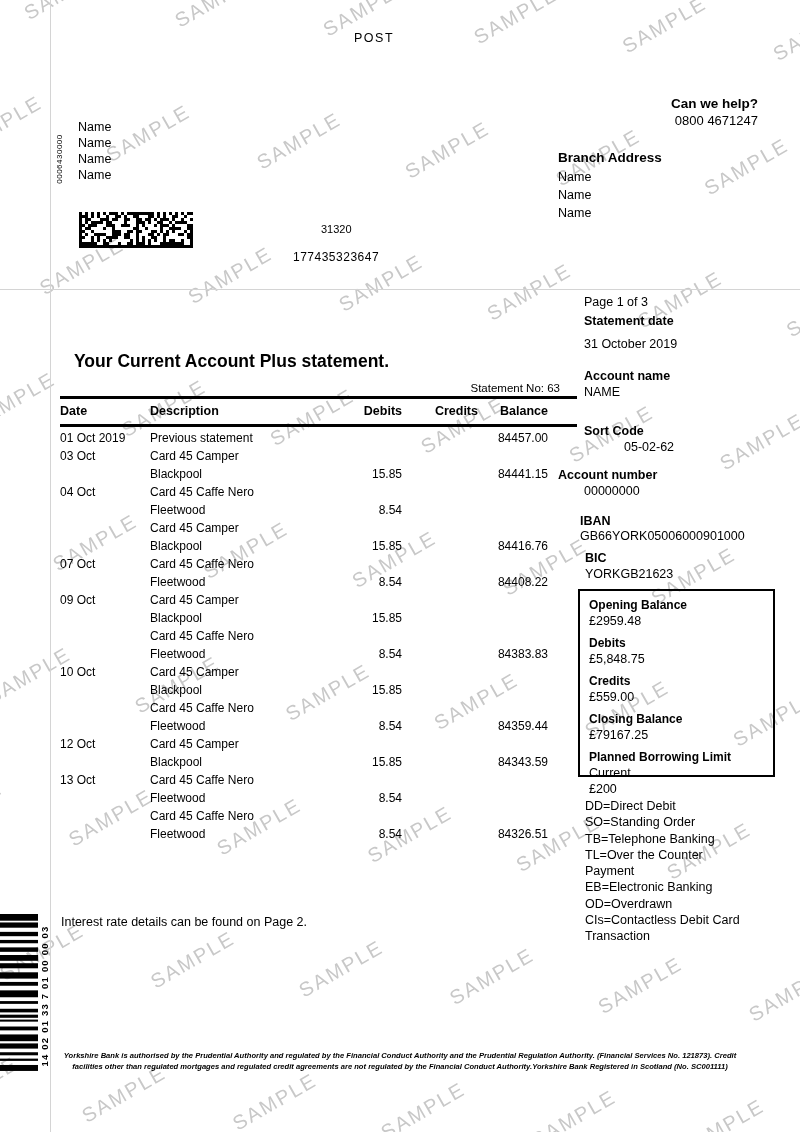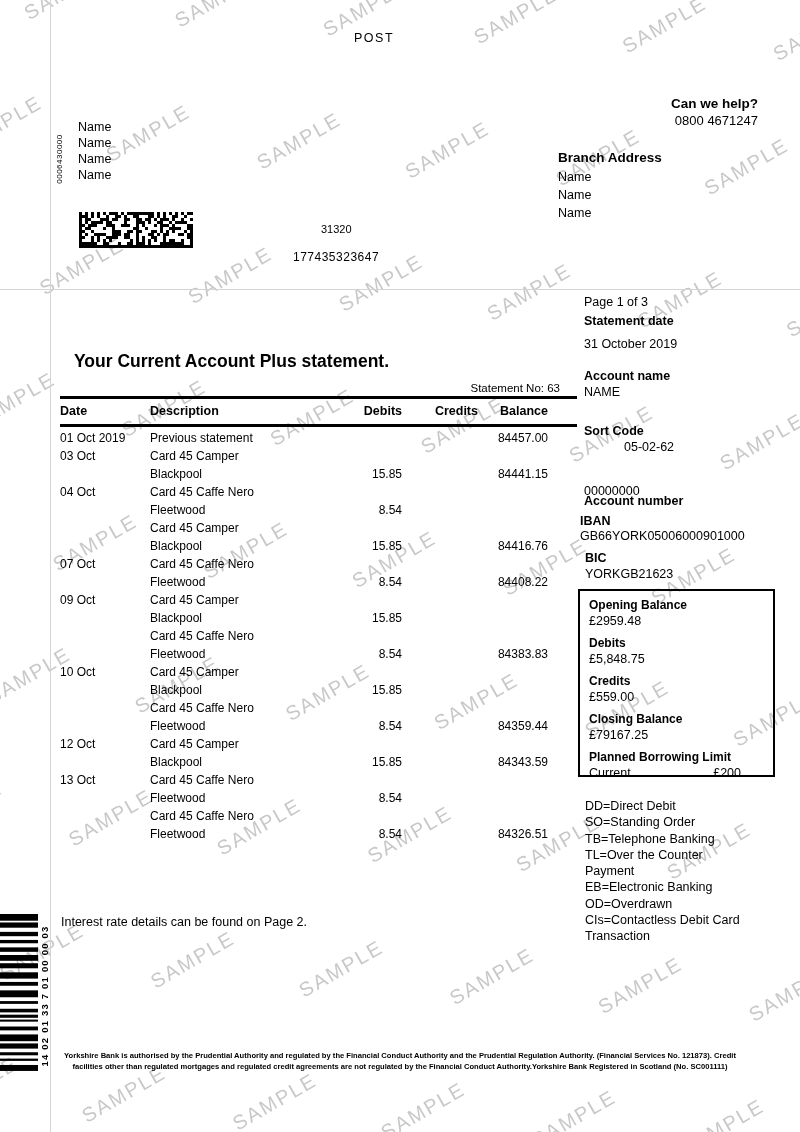--- a/index.html
+++ b/index.html
@@ -39,28 +39,28 @@
   .thead{position:absolute;left:60px;top:404px;width:498px;font-weight:bold;font-size:12.5px;}
   #tbody{position:absolute;left:60px;top:429px;width:498px;}
   .trow{line-height:18px;font-size:12px;}
   .c-debit,.c-credit,.c-balance{text-align:right;}
   .footnote{left:61px;top:915px;font-size:12.5px;}
   
   .sumbox{left:578px;top:589px;width:197px;height:188px;border:2px solid #000;
           box-sizing:border-box;padding:6px 0 0 9px;}
   .sum-label{font-weight:bold;font-size:12px;line-height:16px;}
   .sum-value{font-size:12.5px;line-height:16px;margin-bottom:6px;}
-  .pbl-row{display:flex;justify-content:space-between;padding-right:32px;font-size:12.5px;line-height:16px;}
+  .pbl-row{display:flex;justify-content:center;padding-right:32px;font-size:12.5px;line-height:16px;flex-direction:column;}
   
   .legend{left:585px;top:798px;width:162px;font-size:12.5px;}
   .legend .line{line-height:16.3px;}
   
   .footer{left:40px;top:1050px;width:720px;text-align:center;font-size:7.6px;
           font-weight:bold;line-height:11px;}
-  .footer .line{white-space:nowrap;}
+  .footer .line{white-space:nowrap;font-style:italic;}
   .bcdigits{left:-31px;top:990px;width:152px;height:12px;transform:rotate(-90deg);
             font-size:9.5px;font-weight:bold;letter-spacing:1.2px;text-align:center;}
   svg{display:block;}
 </style>
 </head>
 <body>
 
 <div id="page">
   <div id="wm">
       <div class="wmrow" style="margin-left: 0px;">SAMPLE SAMPLE SAMPLE SAMPLE SAMPLE SAMPLE SAMPLE SAMPLE SAMPLE SAMPLE SAMPLE SAMPLE </div>
@@ -380,21 +380,21 @@
         </div>
     </div>
 
     <div class="abs sb-value" style="left:584px;top:295px;">Page 1 of 3</div>
     <div class="abs sb-label" style="left:584px;top:314px;text-align:right;">Statement date</div>
     <div class="abs sb-value" style="left:584px;top:337px;">31 October 2019</div>
     <div class="abs sb-label" style="left:584px;top:369px;">Account name</div>
     <div class="abs sb-value" style="left:584px;top:385px;">NAME</div>
     <div class="abs sb-label" style="left:584px;top:424px;">Sort Code</div>
     <div class="abs sb-value" style="left:584px;top:440px;margin-left:40px;">05-02-62</div>
-    <div class="abs sb-label" style="left:584px;top:468px;margin-top:26px;">Account number</div>
+    <div class="abs sb-label" style="left:558px;top:468px;">Account number</div>
     <div class="abs sb-value" style="left:584px;top:484px;">00000000</div>
     <div class="abs sb-label" style="left:580px;top:514px;">IBAN</div>
     <div class="abs sb-value" style="left:580px;top:529px;">GB66YORK05006000901000</div>
     <div class="abs sb-label" style="left:585px;top:551px;">BIC</div>
     <div class="abs sb-value" style="left:585px;top:567px;">YORKGB21623</div>
 
     <div class="abs title">Your Current Account Plus statement.</div>
     <div class="abs stmtno">Statement No: 63</div>
     <div class="rule" style="top:396px;"></div>
     <div class="thead">

